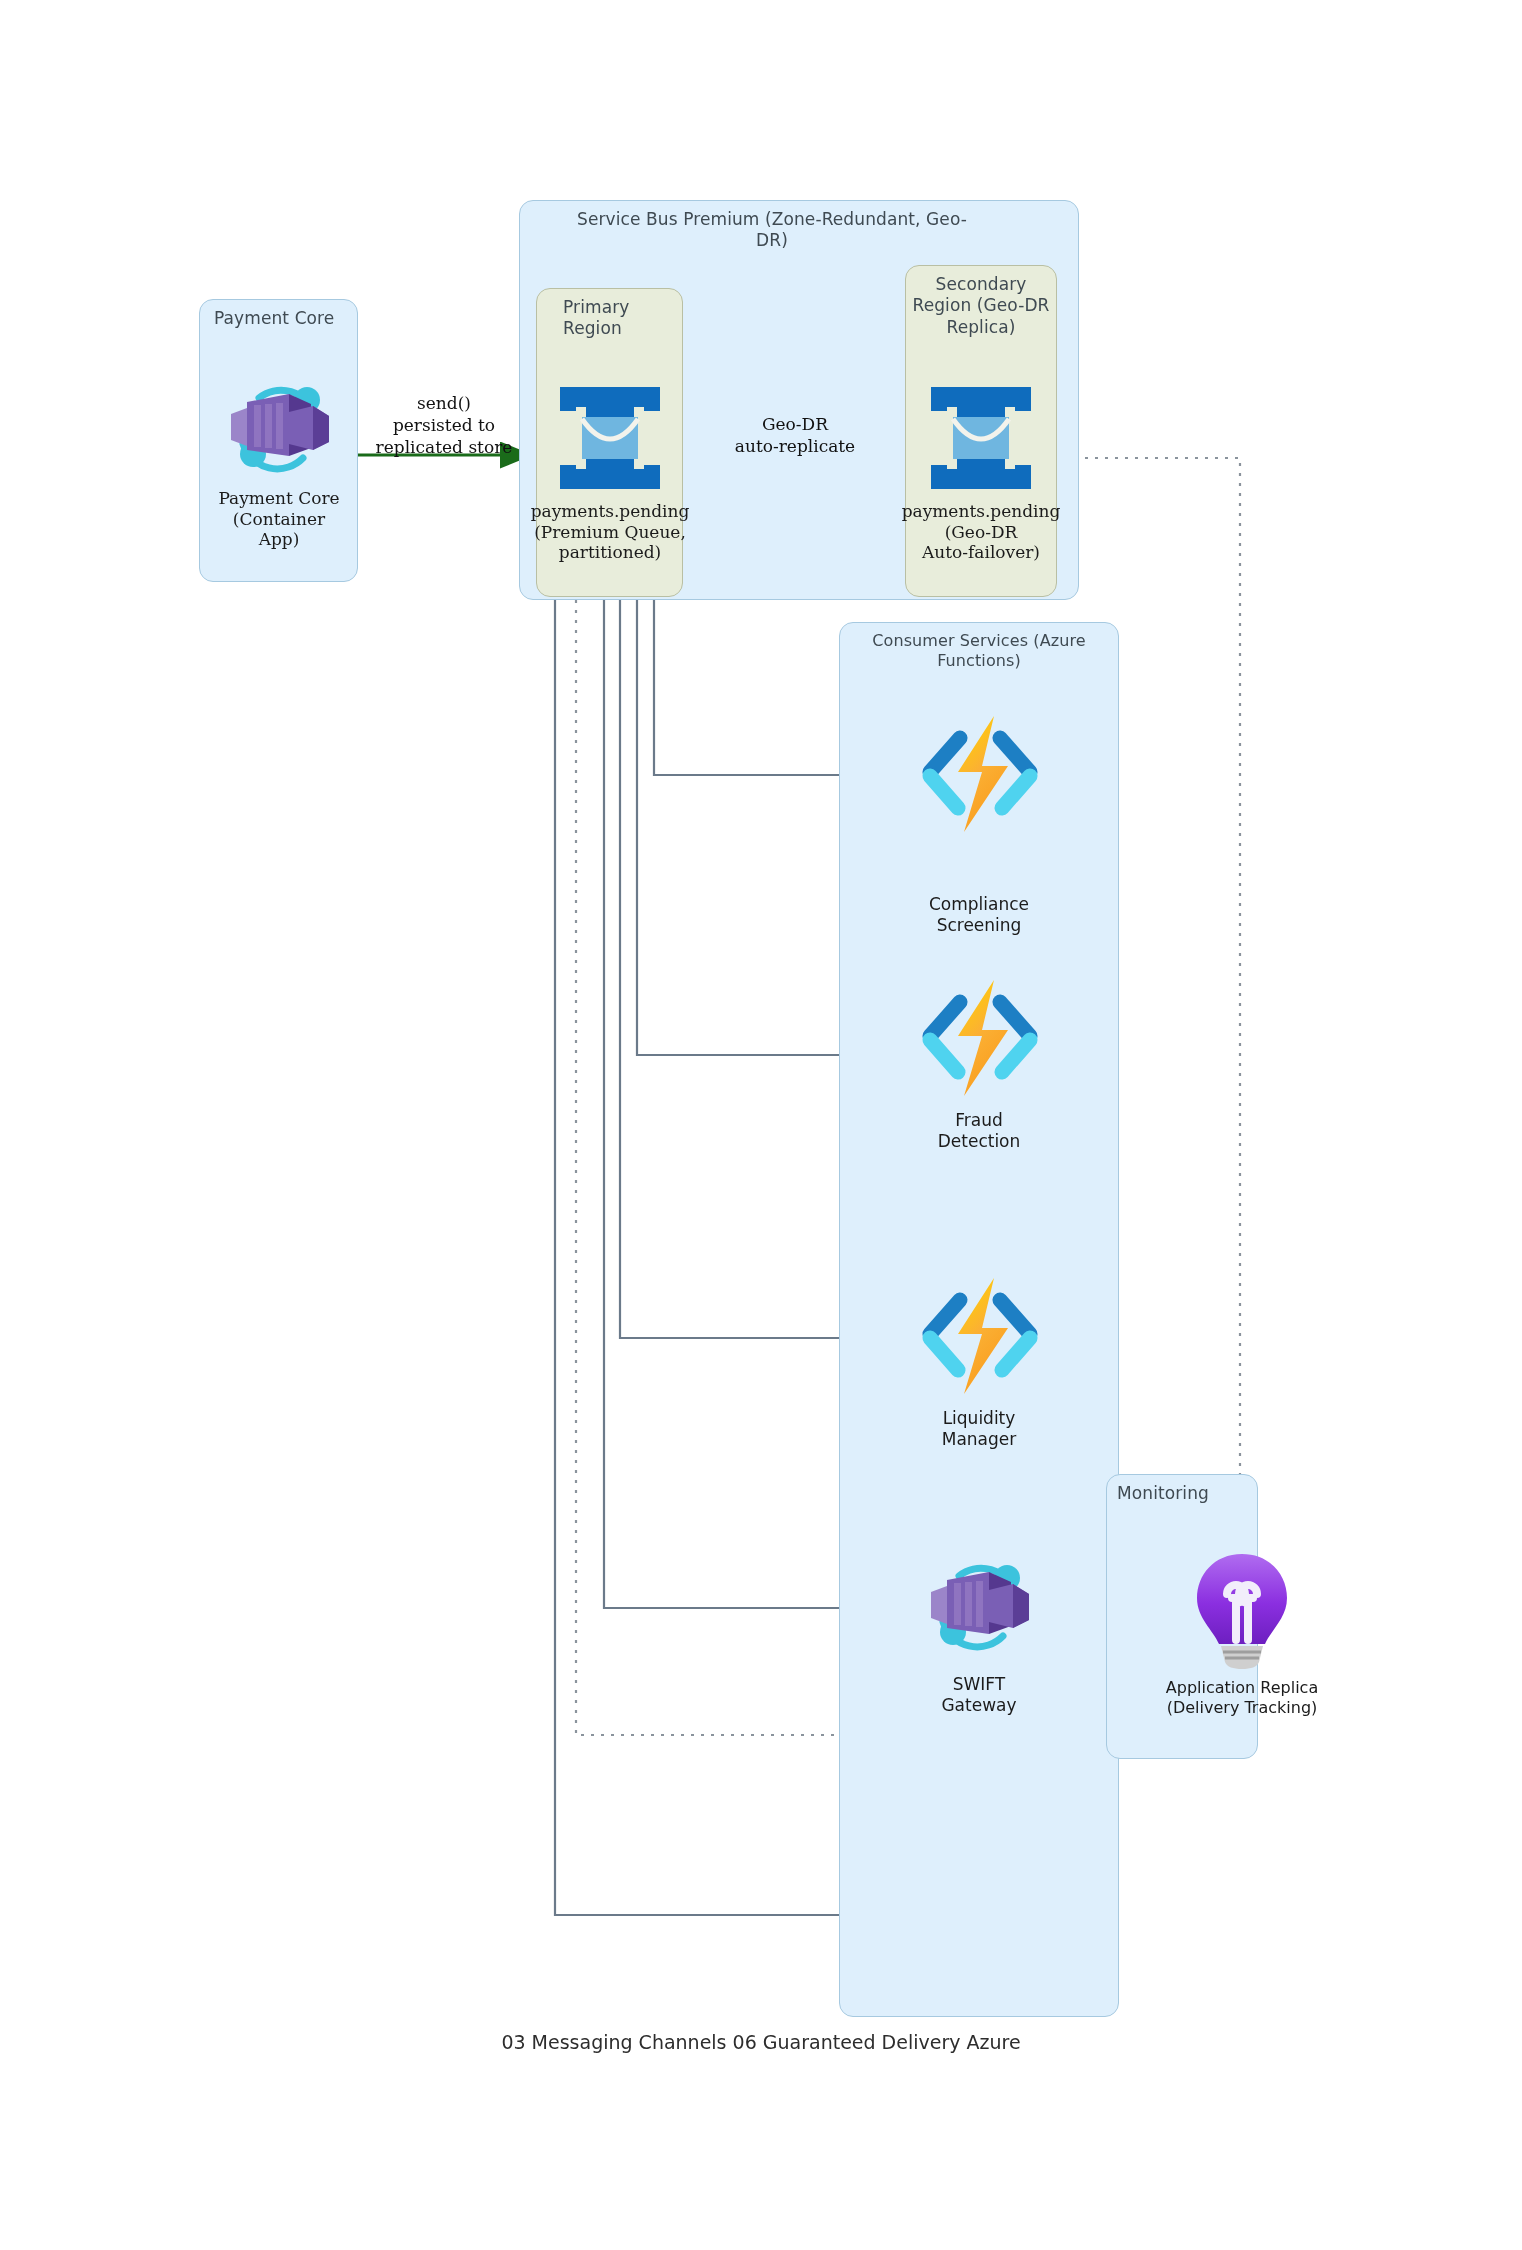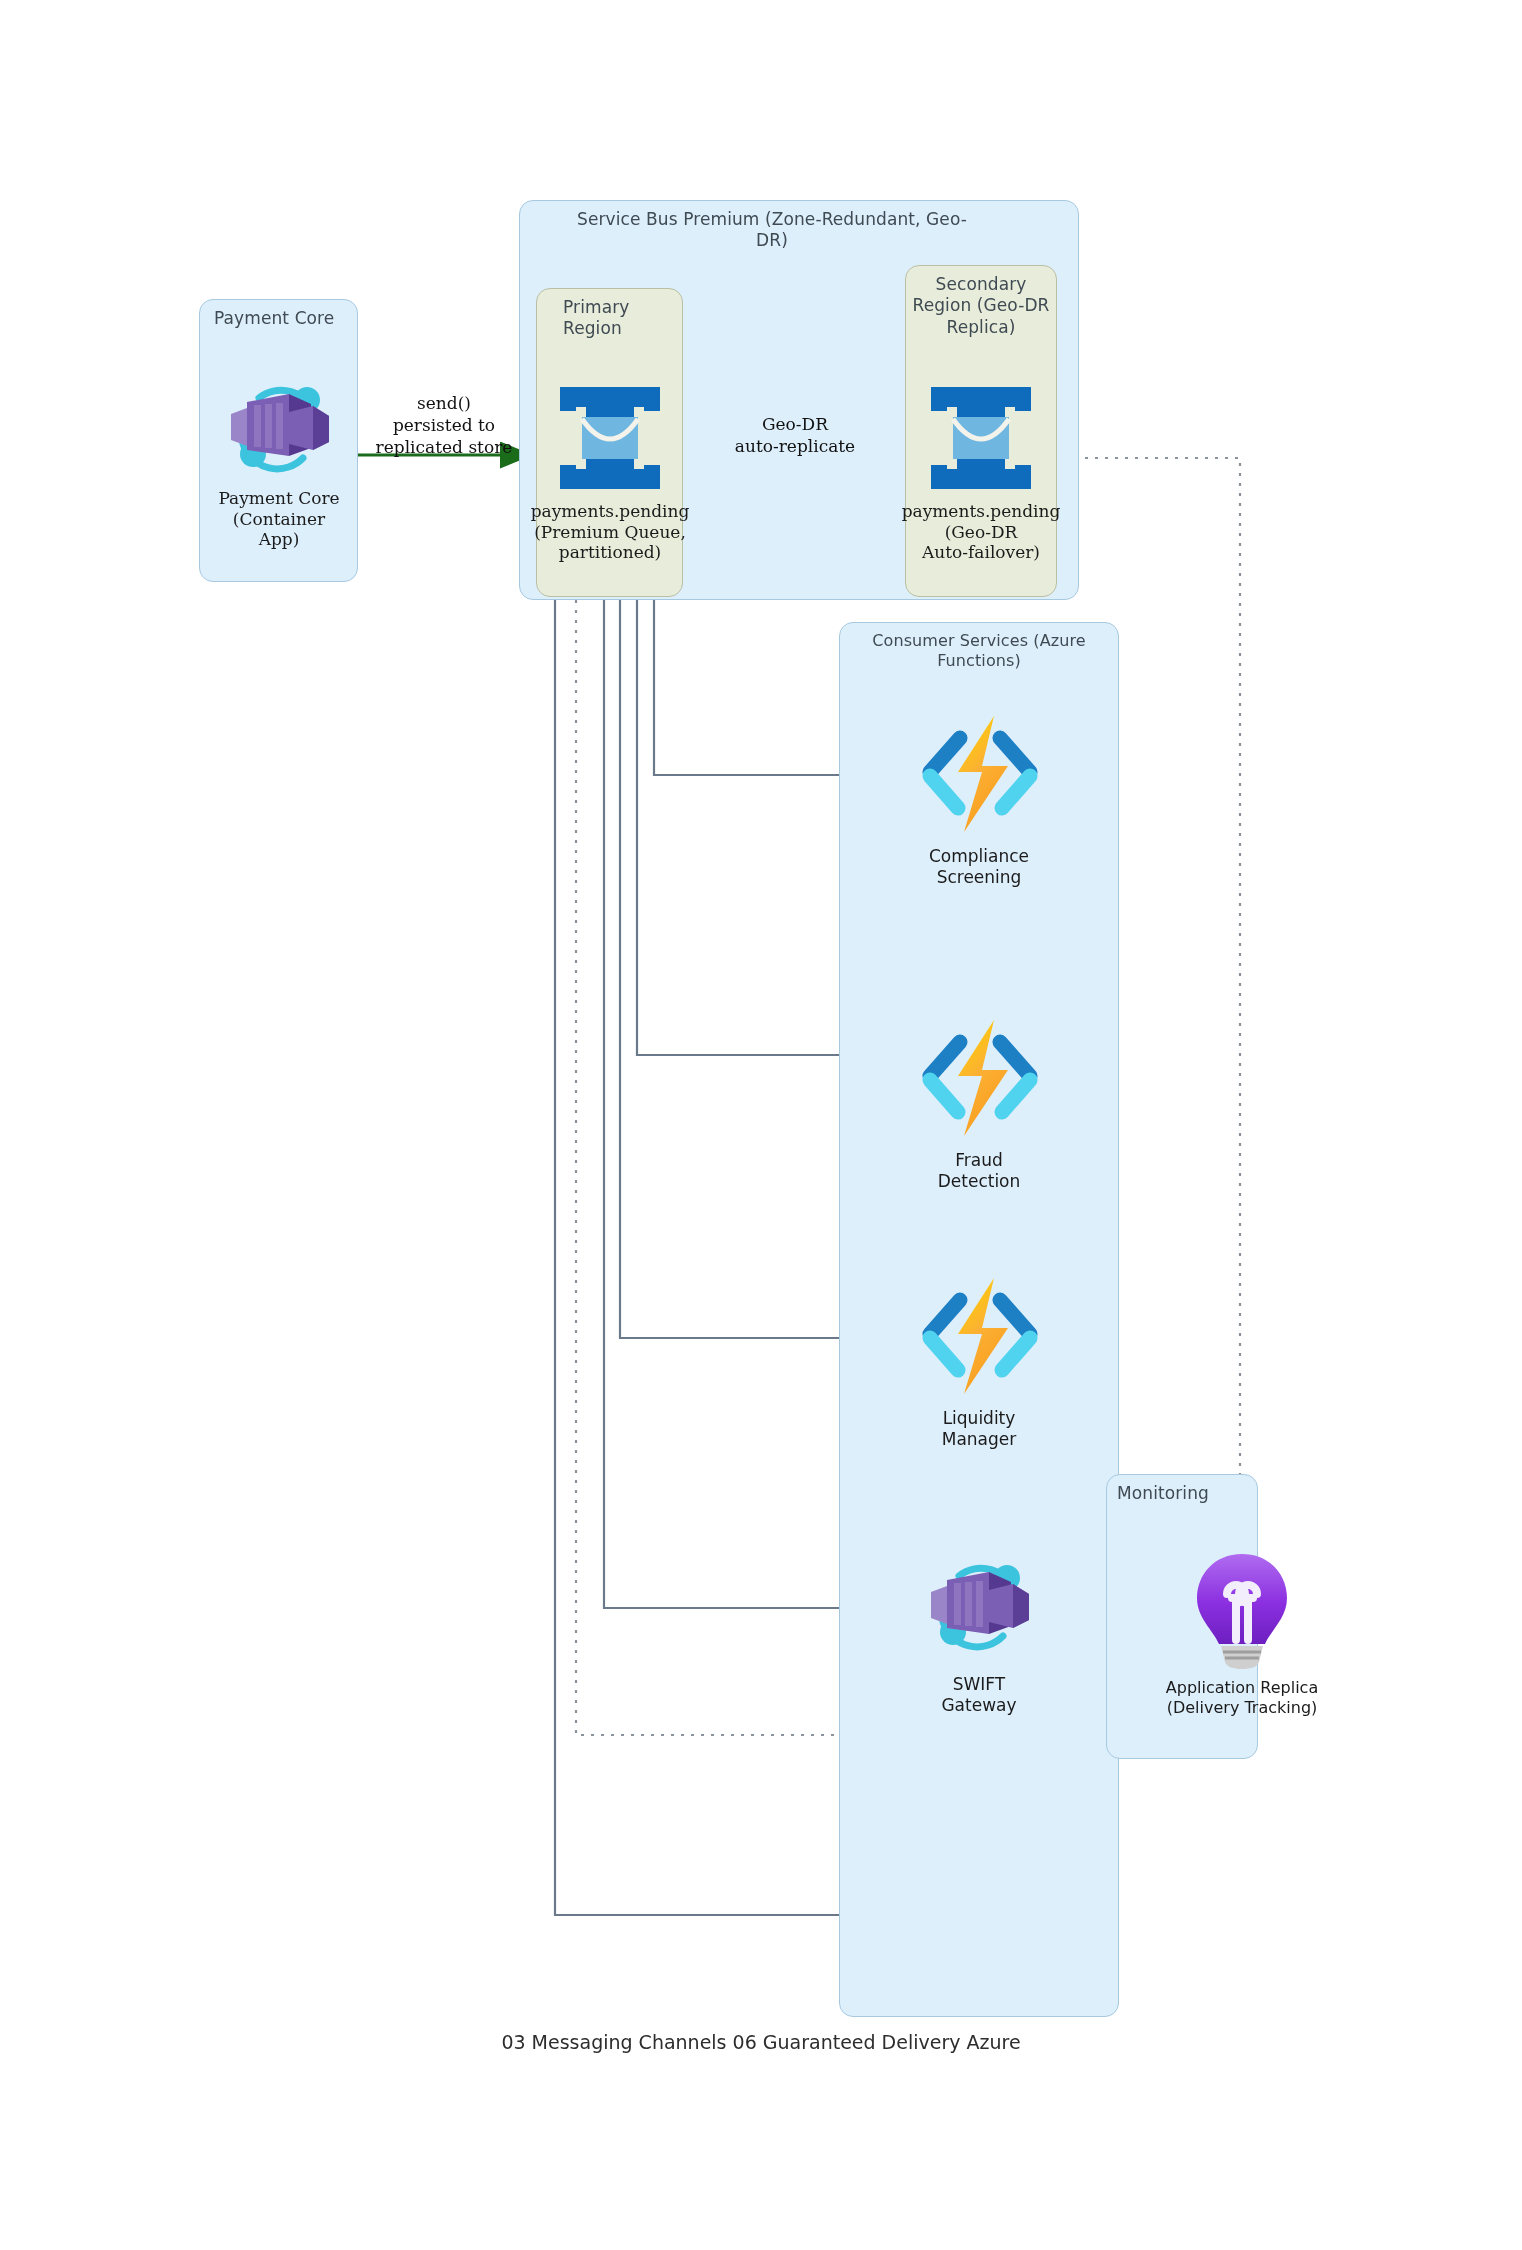--- a/index.html
+++ b/index.html
@@ -175,37 +175,37 @@
         <rect x="88" y="82" width="16" height="24" fill="#0f6cbd"></rect>
         <rect x="26" y="34" width="56" height="42" fill="#6fb6e0"></rect>
         <path d="M26,36 Q54,76 82,36" fill="none" stroke="#f3f3ec" stroke-width="5"></path>
       </svg>
     </span>
     <span class="node-label">payments.pending
 (Geo-DR
 Auto-failover)</span>
   </div>
 
-  <div class="node" style="left:907px;top:710px;width:144px;">
+  <div class="node" style="left:907px;top:710px;width:144px;gap:48px;">
     <span class="icon">
       <svg width="130" height="128" viewBox="0 0 130 128" xmlns="http://www.w3.org/2000/svg">
         <g stroke-linecap="round" stroke-width="15" fill="none">
           <path d="M46,28 L16,62" stroke="#1d7fc4"></path>
           <path d="M16,66 L44,98" stroke="#4fd3ef"></path>
           <path d="M86,28 L116,62" stroke="#1d7fc4"></path>
           <path d="M116,66 L88,98" stroke="#4fd3ef"></path>
         </g>
         <path d="M80,6 L44,62 L68,62 L50,122 L94,56 L68,56 z" fill="url(#boltGrad)"></path>
       </svg>
     </span>
     <span class="node-label sans">Compliance
 Screening</span>
   </div>
 
-  <div class="node" style="left:907px;top:1014px;width:144px;align-items:center;">
+  <div class="node" style="left:907px;top:974px;width:144px;align-items:center;">
     <span class="icon">
       <svg width="130" height="128" viewBox="0 0 130 128" xmlns="http://www.w3.org/2000/svg">
         <g stroke-linecap="round" stroke-width="15" fill="none">
           <path d="M46,28 L16,62" stroke="#1d7fc4"></path>
           <path d="M16,66 L44,98" stroke="#4fd3ef"></path>
           <path d="M86,28 L116,62" stroke="#1d7fc4"></path>
           <path d="M116,66 L88,98" stroke="#4fd3ef"></path>
         </g>
         <path d="M80,6 L44,62 L68,62 L50,122 L94,56 L68,56 z" fill="url(#boltGrad)"></path>
       </svg>

